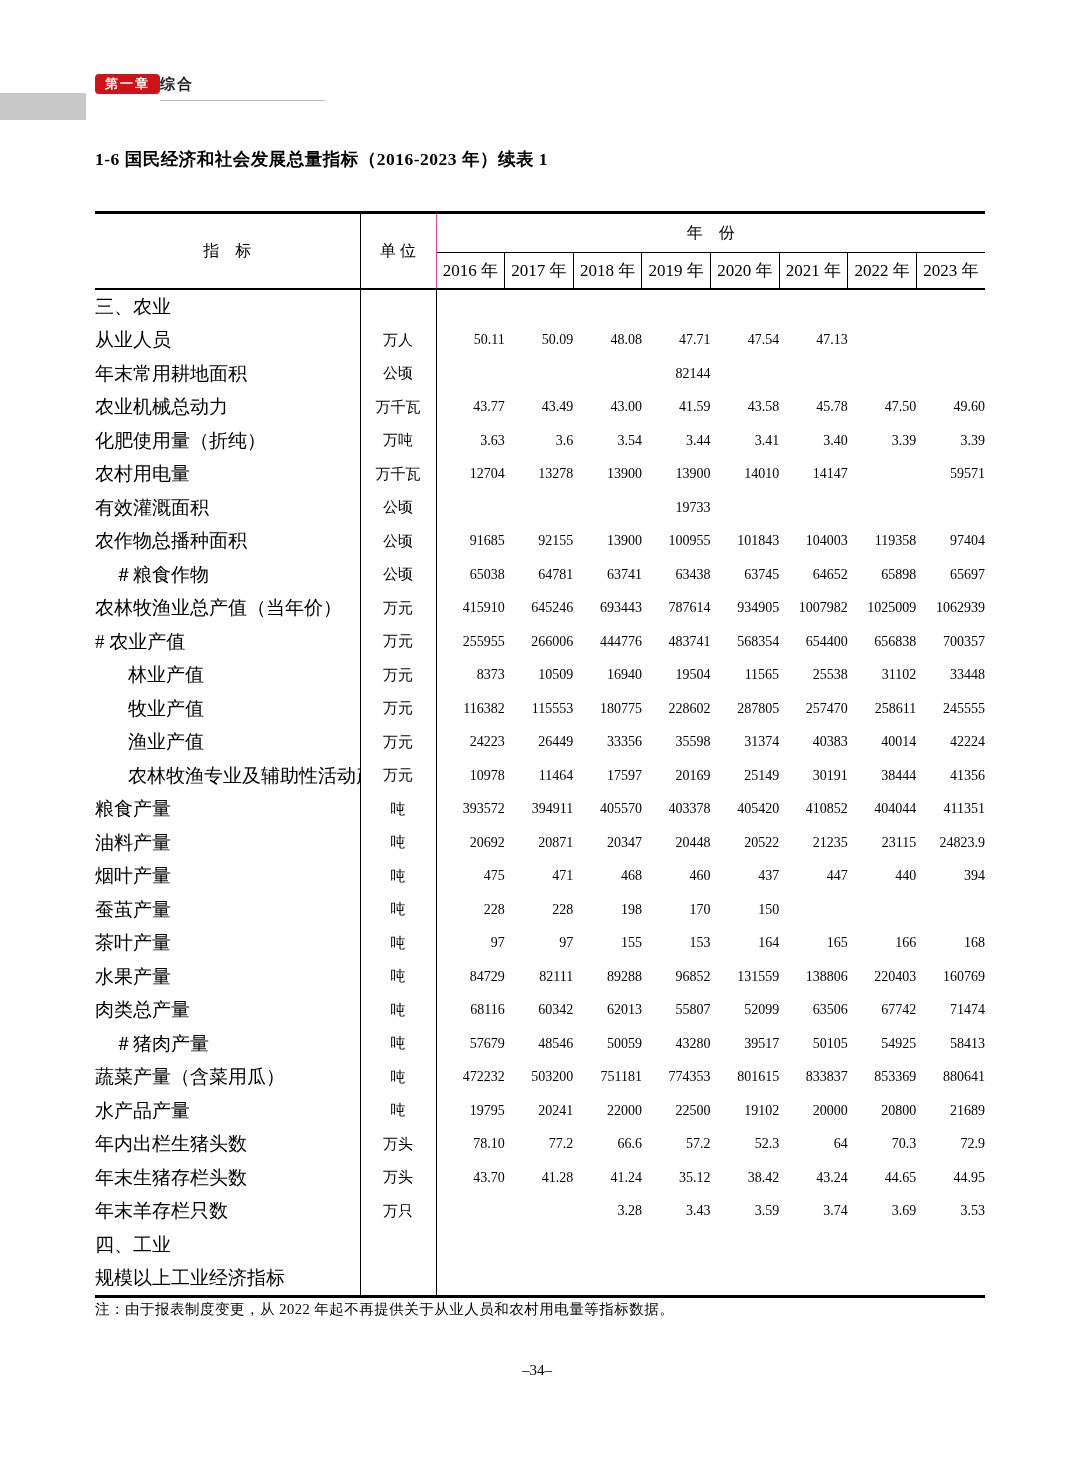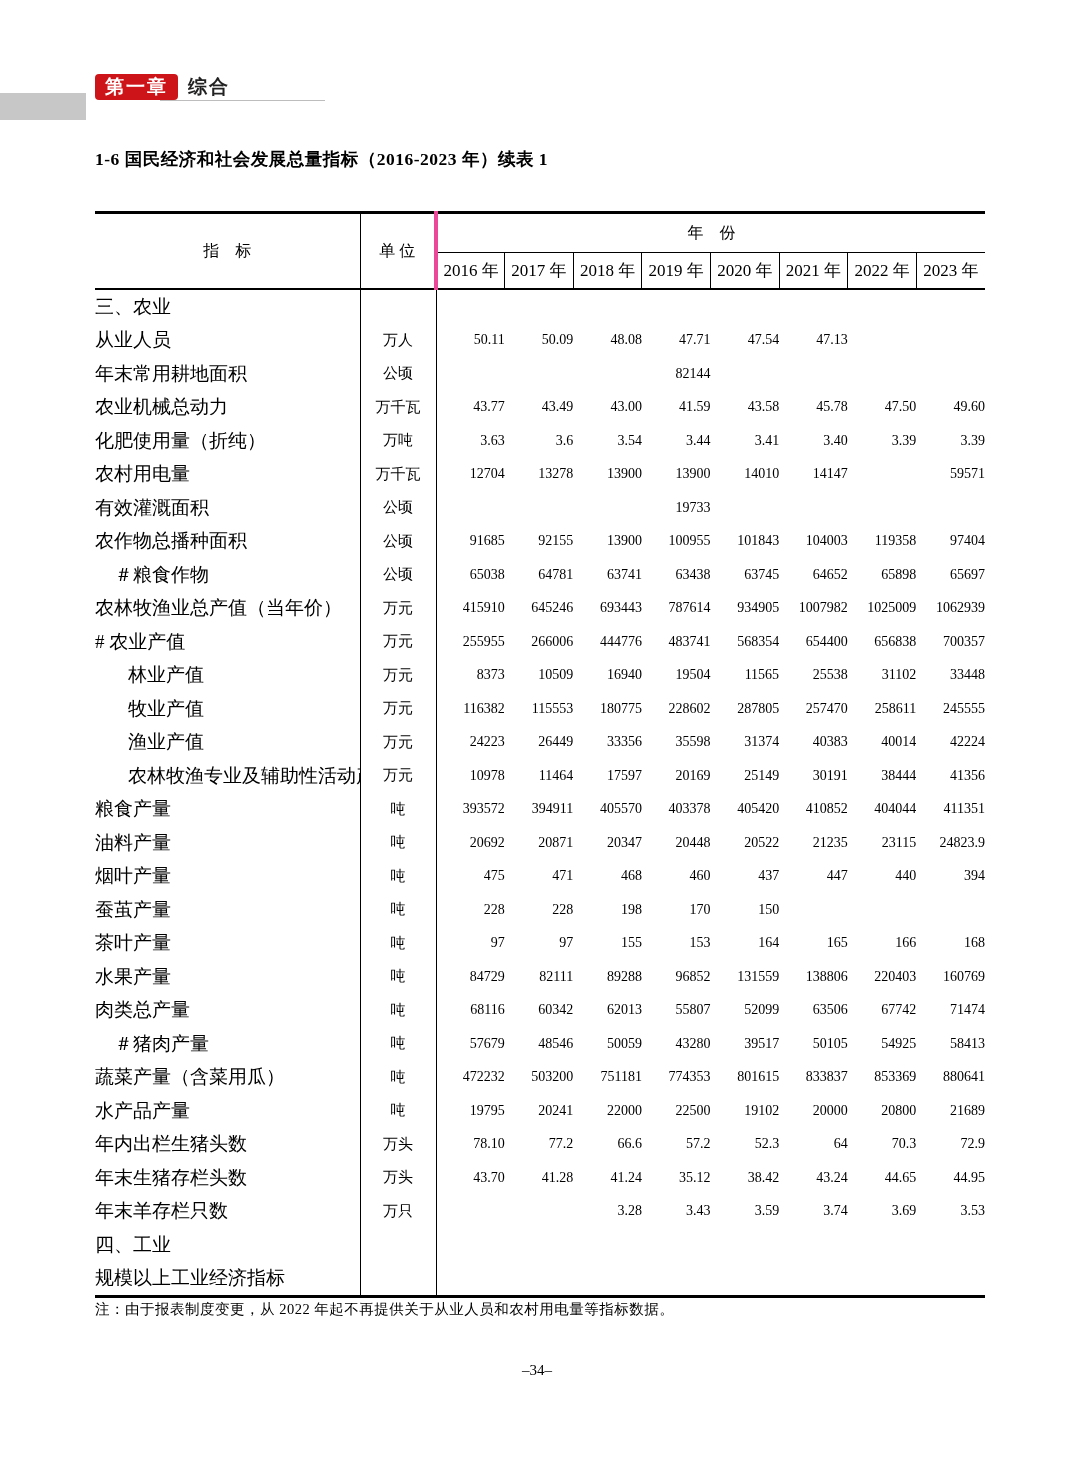--- a/index.html
+++ b/index.html
@@ -24,30 +24,29 @@
     background: #c7c7c7;
   }
   .chapter {
     position: absolute;
     left: 95px; top: 74px;
     display: flex; align-items: center;
   }
   .chapter-badge {
     background: #cd1418;
     color: #fff;
-    font-size: 19px;
+    font-size: 13px;
     font-weight: bold;
     letter-spacing: 2px;
     padding: 3px 10px 4px 10px;
     border-radius: 4px;
     line-height: 1;
   }
   .chapter-title {
-    margin-left: 10px;
-    font-size: 19px;
+    font-size: 15px;
     font-weight: bold;
     color: #222;
     letter-spacing: 2px;
   }
   .chapter-underline {
     position: absolute;
     left: 160px; top: 100px;
     width: 165px; height: 0;
     border-bottom: 1px solid #bdbdbd;
   }
@@ -72,21 +71,21 @@
     border-bottom: 3px solid #000;
   }
   .stats th { font-weight: normal; padding: 0; vertical-align: middle; }
   .th-indicator {
     border-right: 1px solid #000;
     border-bottom: 2px solid #000;
     font-size: 16px;
     text-align: center;
   }
   .th-unit {
-    border-right: 4px solid #ec4899;
+    border-right: 1px solid #ec4899;
     border-bottom: 2px solid #000;
     font-size: 16px;
     text-align: center;
   }
   .th-years-group {
     border-bottom: 1px solid #000;
     height: 38px;
     font-size: 16px;
     text-align: center;
   }

